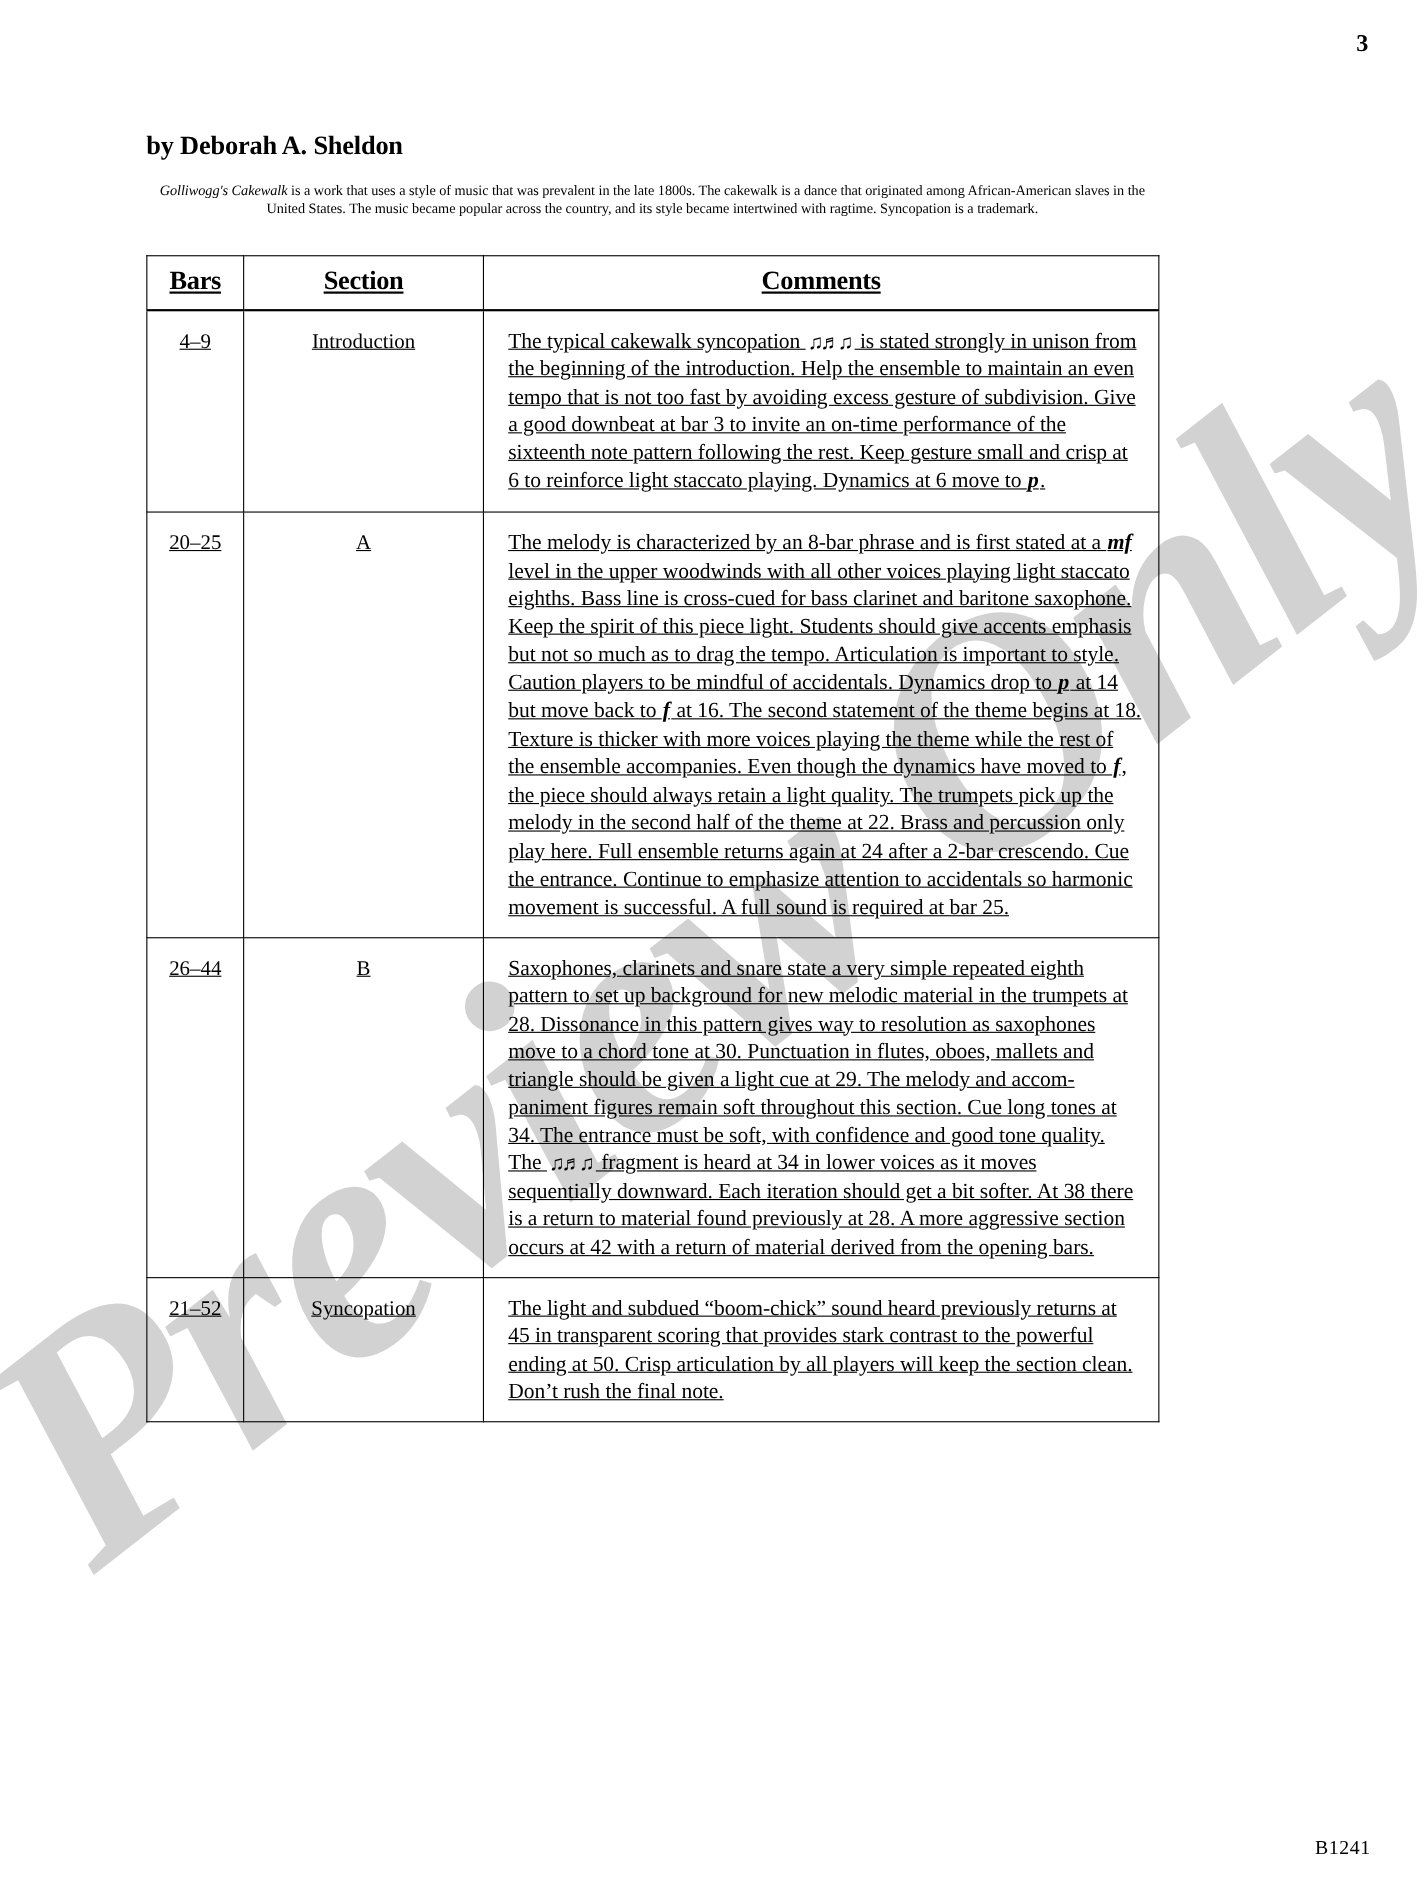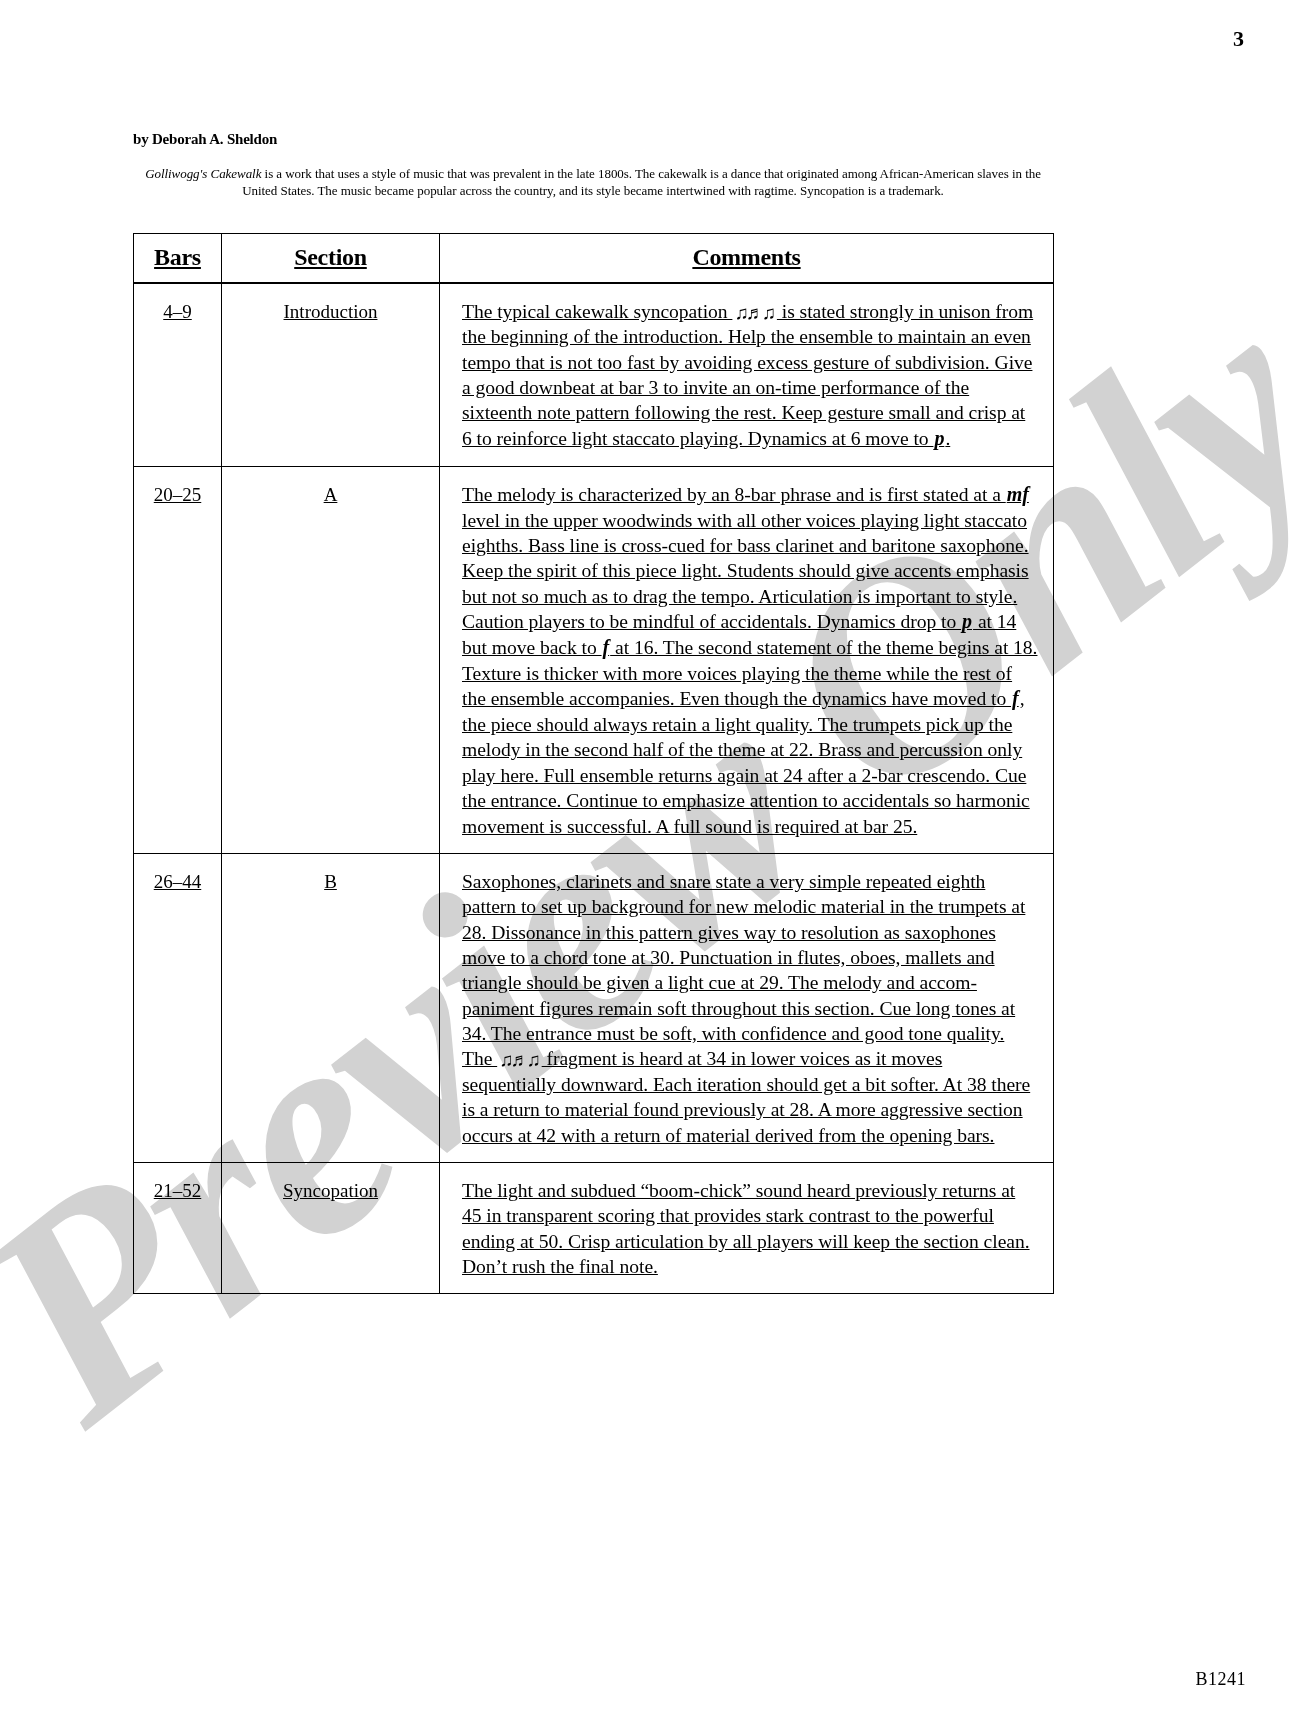--- a/index.html
+++ b/index.html
@@ -62,22 +62,22 @@
   }
   h1.title {
     margin:0;
     font-family:"Liberation Serif", serif;
     font-size:37px;
     font-weight:700;
     letter-spacing:-0.5px;
     line-height:1.05;
   }
   .byline {
-    margin:19px 0 0 0;
-    font-size:15px;
+    margin:8px 0 0 0;
+    font-size:24px;
     font-weight:700;
     font-family:"Liberation Serif", serif;
     letter-spacing:-0.2px;
   }
   .intro {
     margin:18px 0 0 0;
     font-size:13px;
     line-height:1.30;
     text-align:center;
     letter-spacing:-0.05px;

